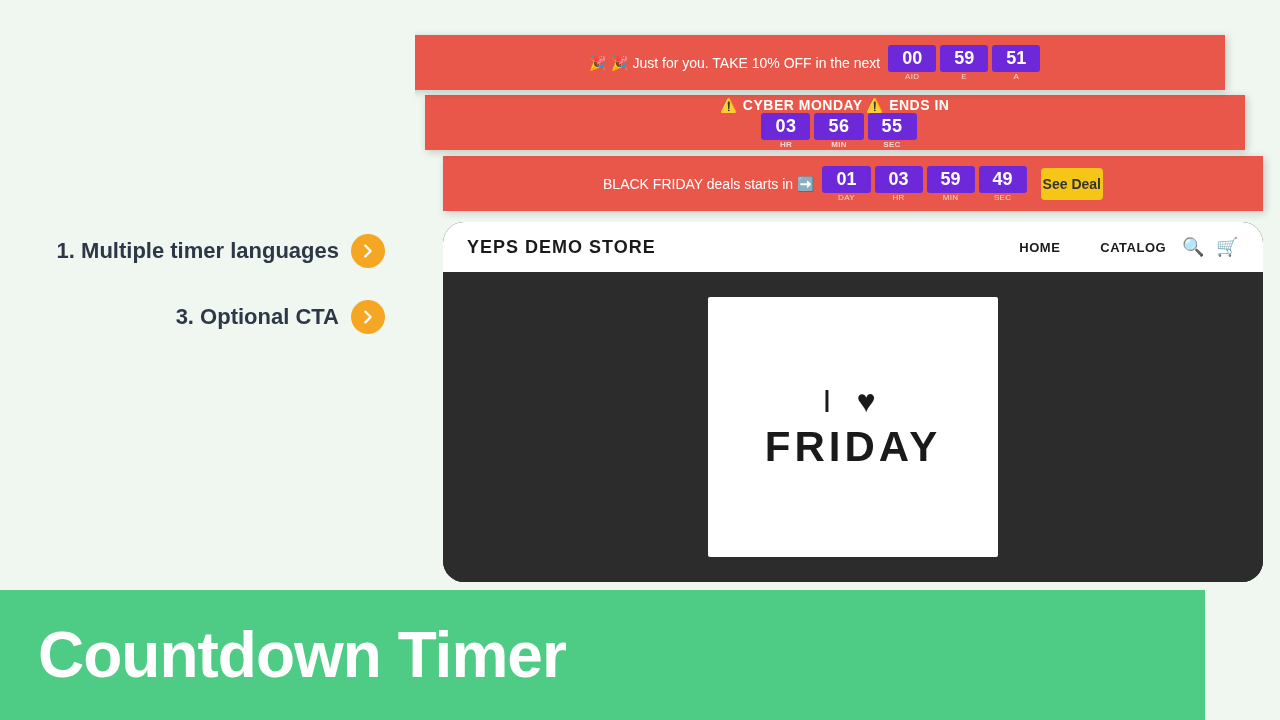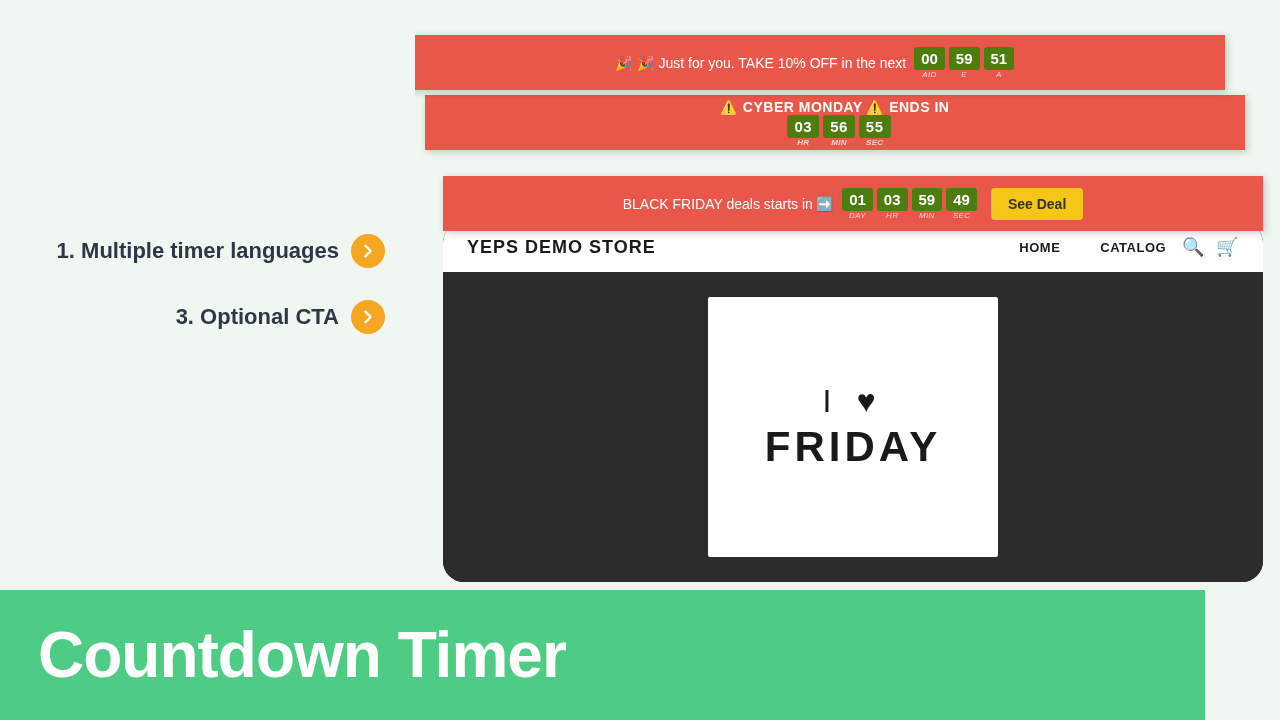--- a/index.html
+++ b/index.html
@@ -136,40 +136,40 @@
       font-weight: 600;
       z-index: 4;
       box-shadow: 2px 2px 8px rgba(0,0,0,0.2);
       letter-spacing: 0.5px;
       flex-direction: column;
     }
 
     
     .banner-3 {
       position: absolute;
-      top: 176px;
+      top: 156px;
       left: 28px;
       width: 820px;
       height: 55px;
       background: #e8574a;
       display: flex;
       align-items: center;
       justify-content: center;
       color: white;
       font-size: 14px;
       font-weight: 500;
       z-index: 3;
       box-shadow: 2px 2px 8px rgba(0,0,0,0.2);
     }
 
     .see-deal-btn {
       background: #f5c518;
       color: #333;
       border: none;
-      padding: 8px 17px;
+      padding: 8px 2px;
       border-radius: 4px;
       font-weight: 700;
       font-size: 14px;
       margin-left: 14px;
       cursor: pointer;
     }
 
     
     .store-container {
       position: absolute;
@@ -274,36 +274,35 @@
       margin-left: 8px;
     }
 
     .timer-with-label {
       display: flex;
       flex-direction: column;
       align-items: center;
     }
 
     .timer-val {
-      background: #4d7c0f;
+      background: #6d28d9;
       color: white;
       font-weight: 700;
-      font-size: 15px;
-      padding: 3px 7px;
+      font-size: 18px;
+      padding: 3px 14px;
       border-radius: 3px;
       min-width: 30px;
       text-align: center;
     }
 
     .timer-lbl {
       font-size: 8px;
       color: rgba(255,255,255,0.75);
       margin-top: 0;
       letter-spacing: 0.3px;
-      font-style: italic;
     }
   </style>
 </head>
 <body>
 
 <div class="left-panel">
   <div class="feature-item">
     <span class="feature-text">1. Multiple timer languages</span>
     <div class="arrow-circle">
       <svg viewBox="0 0 20 20" fill="white">

